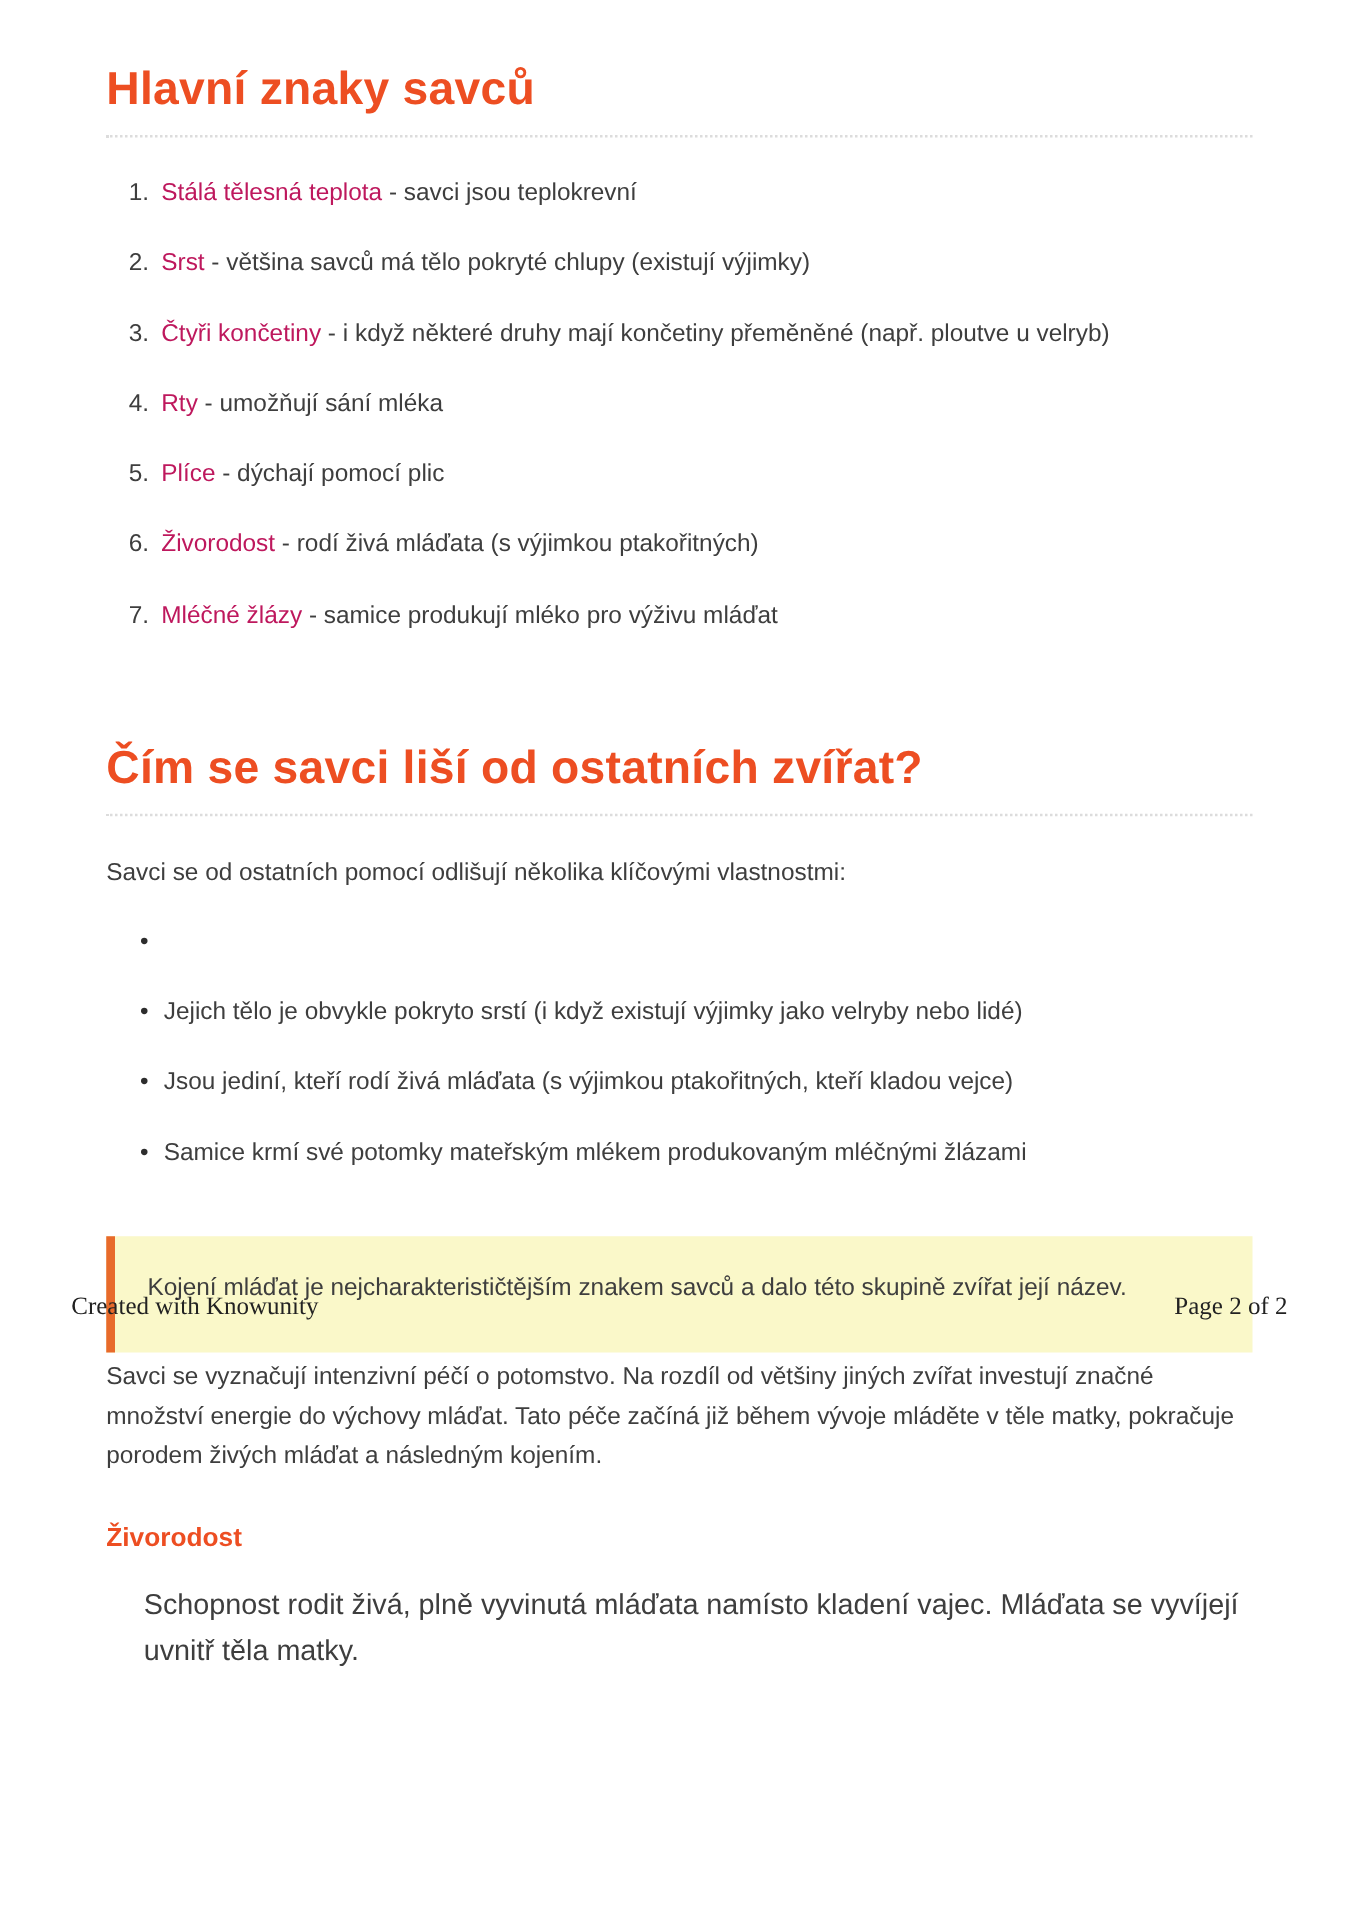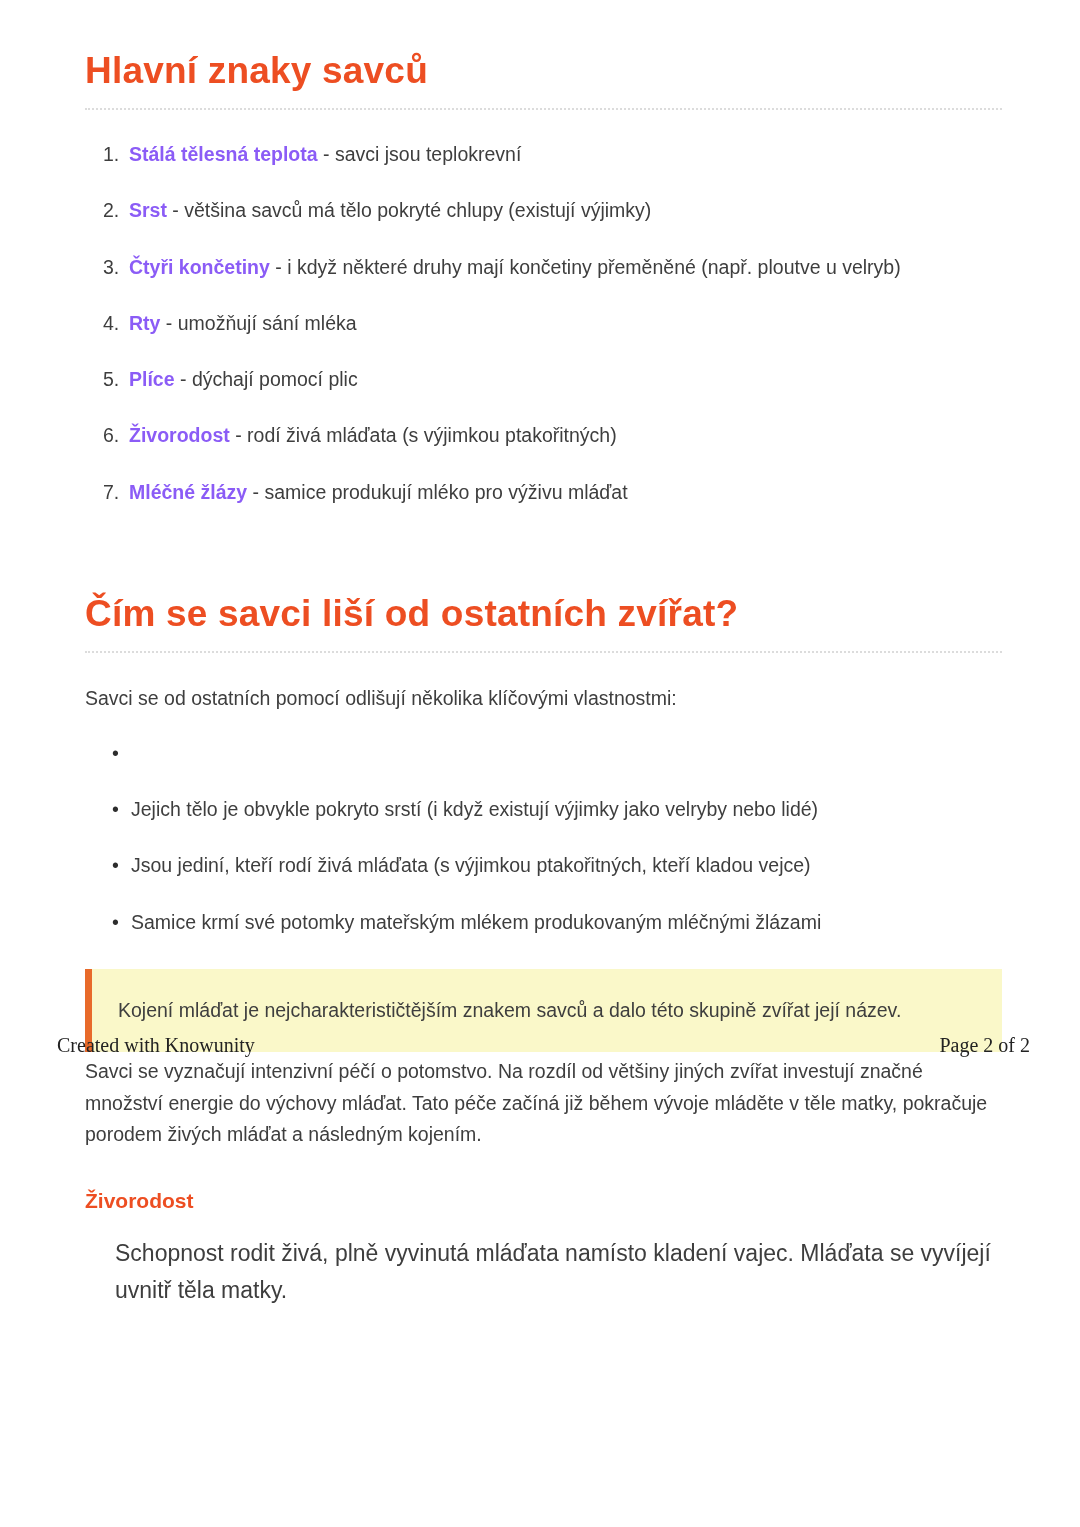--- a/index.html
+++ b/index.html
@@ -37,41 +37,41 @@
   ol.num-list li {
     display: flex;
     margin-bottom: 27px;
     font-size: 19.5px;
     line-height: 1.5;
   }
   ol.num-list .num {
     min-width: 26px;
     color: #3e3e3e;
   }
-  ol.num-list .li-body b { color: #8b5cf6; font-weight: 700; }
+  ol.num-list .li-body b { color: #be185d; font-weight: 400; }
   
   ul.dot-list { list-style: none; margin: 26px 0 0 27px; }
   ul.dot-list li {
     display: flex;
     margin-bottom: 27px;
     font-size: 19.5px;
     line-height: 1.5;
   }
   ul.dot-list .dot {
     min-width: 19px;
     font-size: 19.5px;
     color: #2d2d2d;
   }
   .intro { margin-top: 4px; }
   
   .callout {
-    margin-top: 32px;
+    margin-top: 52px;
     background: #faf8c9;
     border-left: 7px solid #e86a2a;
-    padding: 26px 30px 26px 26px;
+    padding: 26px 30px 36px 26px;
     font-size: 19.5px;
     line-height: 1.6;
     color: #3e3e3e;
   }
   
   p.para {
     font-size: 19.5px;
     line-height: 1.62;
     margin-top: 4px;
   }

